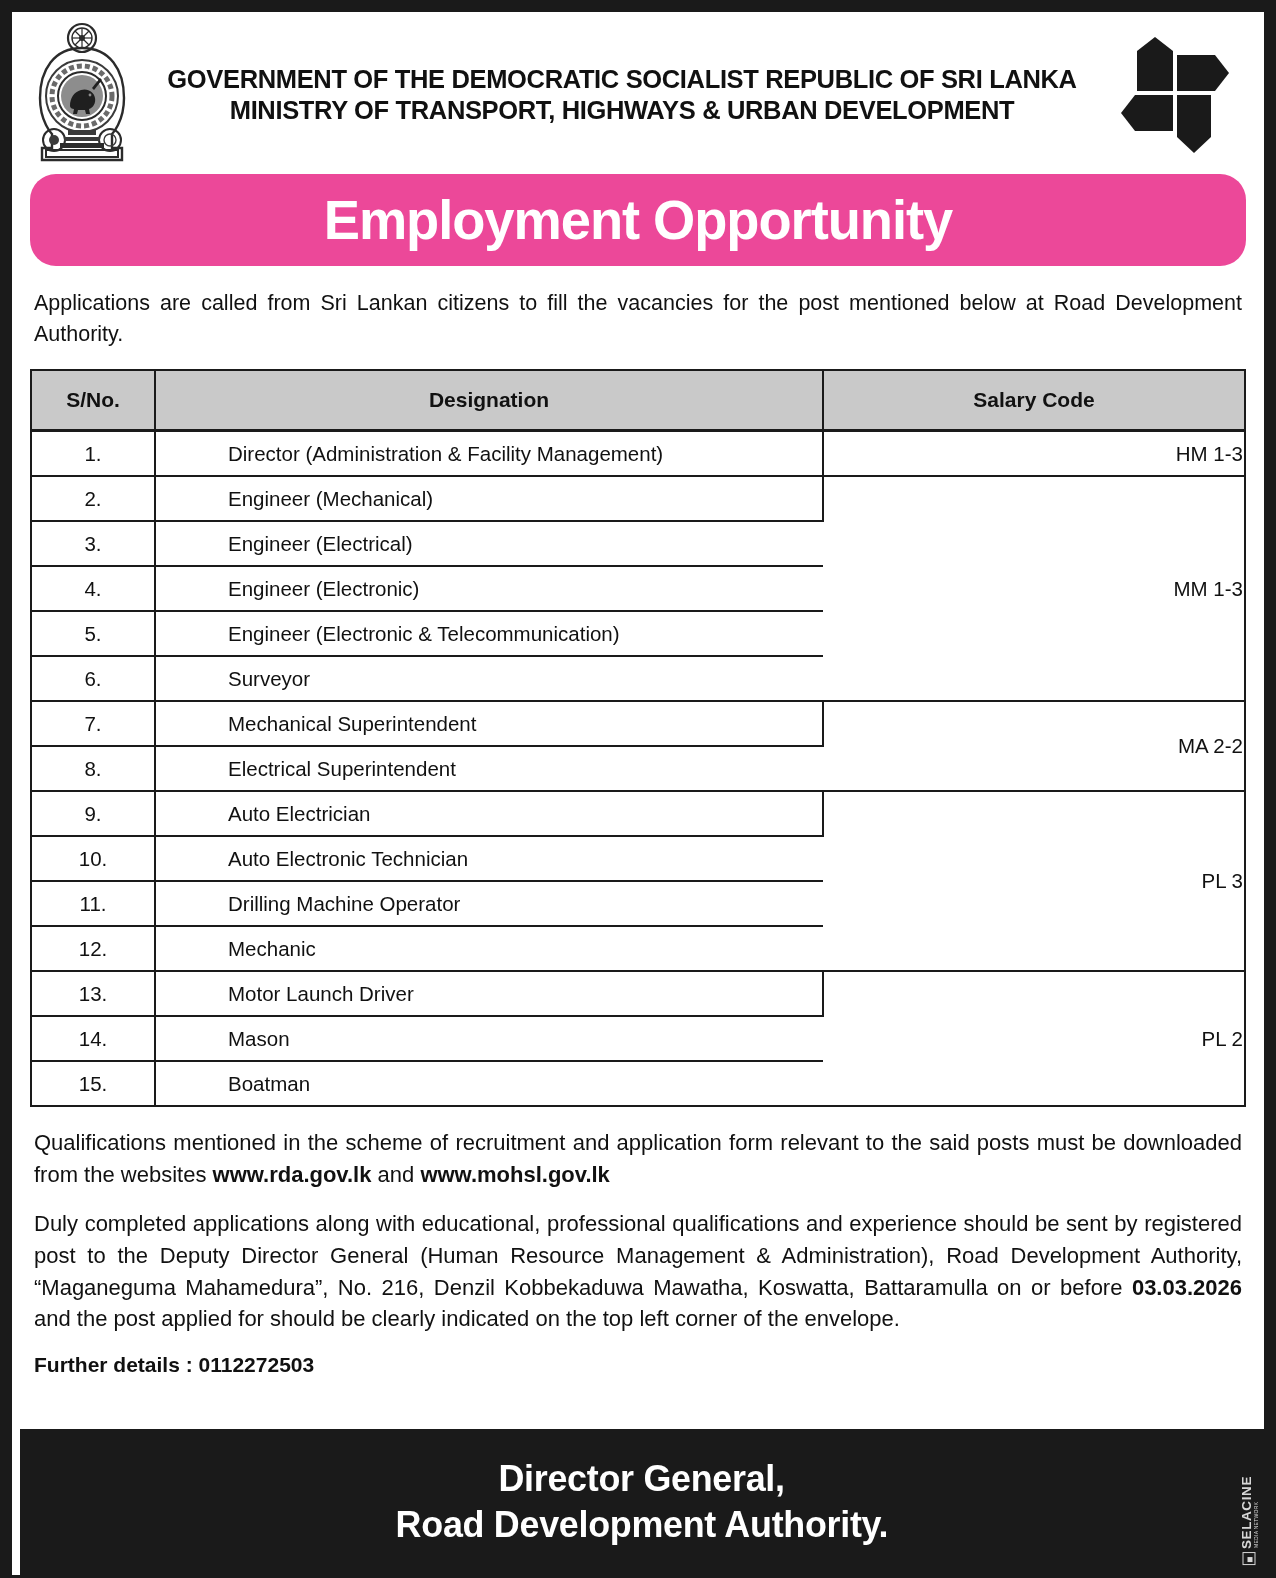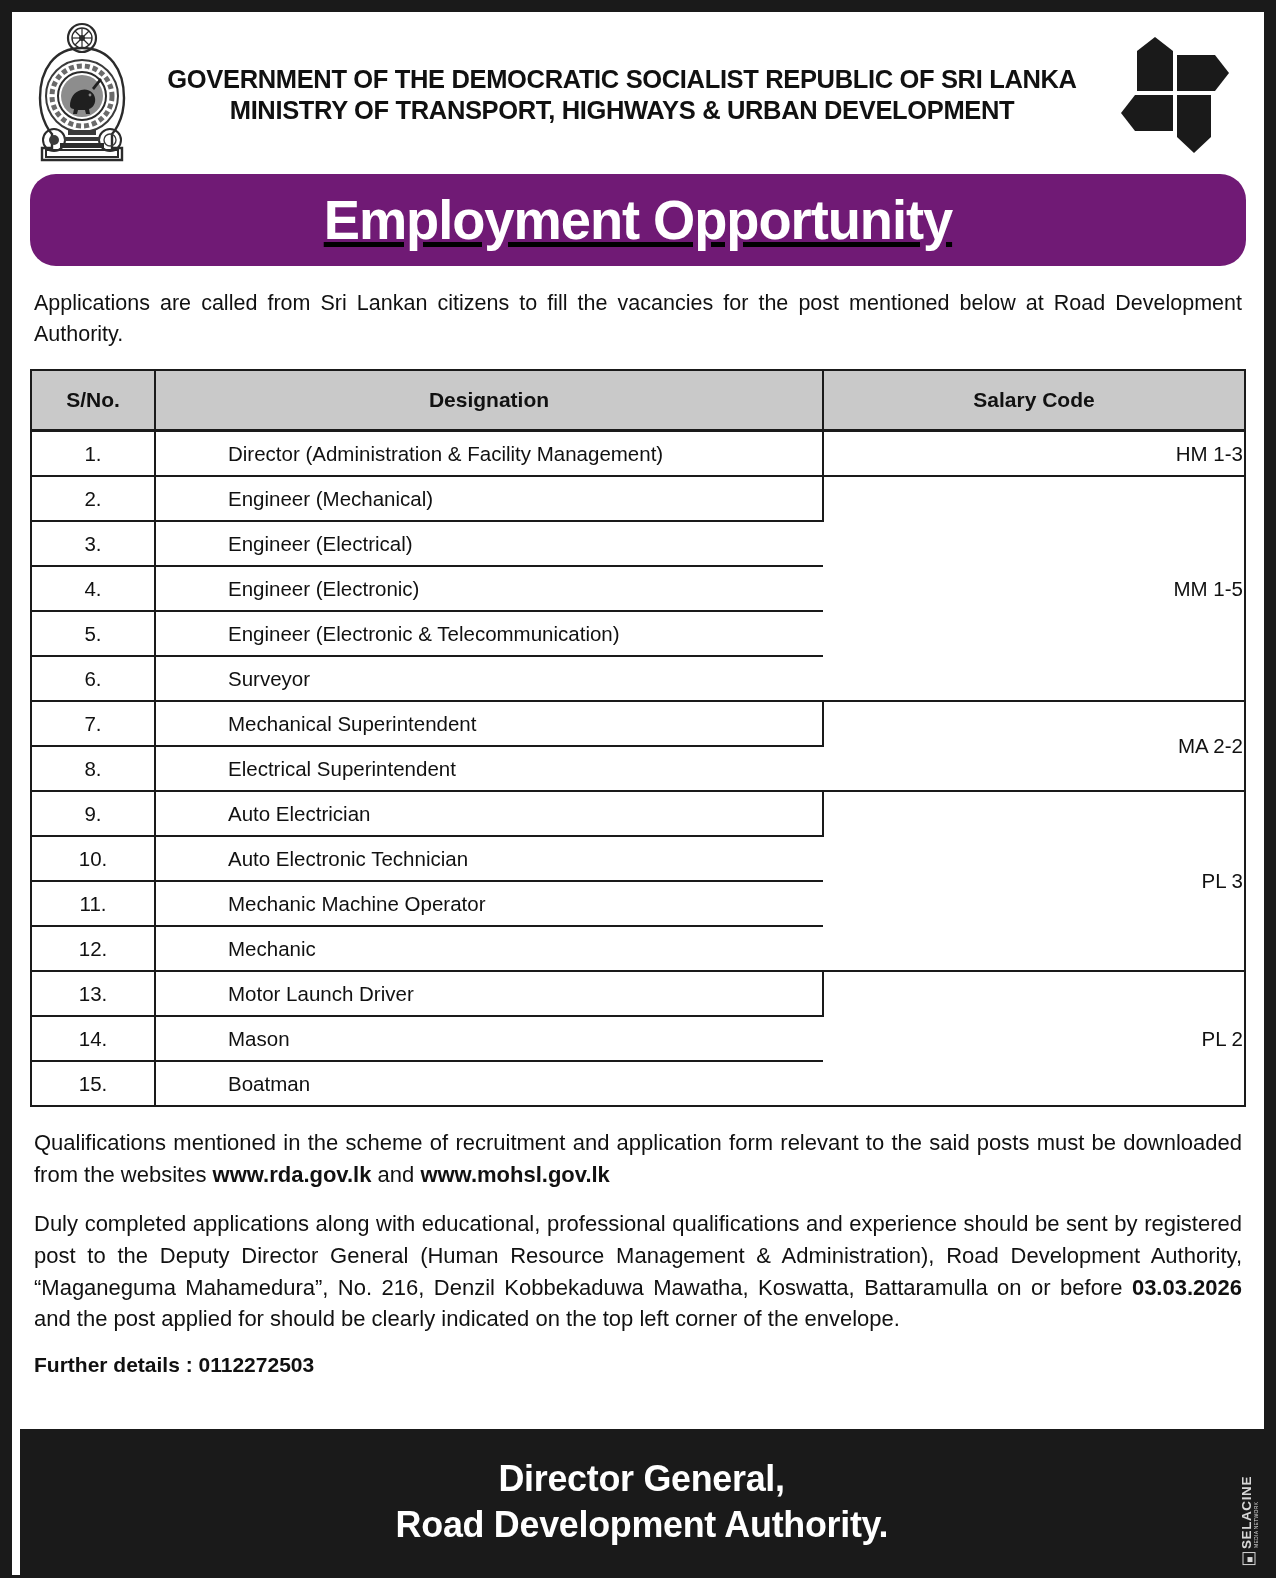--- a/index.html
+++ b/index.html
@@ -84,26 +84,25 @@
     height: 140px;
     display: flex;
     align-items: center;
     justify-content: center;
   }
 
   
   .banner {
     margin: 2px 18px 0 18px;
     height: 92px;
-    background: #701a75;
+    background: #ec4899;
     border-radius: 26px;
     display: flex;
     align-items: center;
     justify-content: center;
-    text-decoration: underline;
   }
   .banner-text {
     color: #ffffff;
     font-size: 56px;
     font-weight: 700;
     letter-spacing: -1.1px;
     line-height: 1;
     transform: scaleX(0.97);
   }
 
@@ -350,21 +349,21 @@
           </thead>
           <tbody id="jobs-body">
               <tr class="first-row">
                 <td class="sno">1.</td>
                 <td class="desg">Director (Administration &amp; Facility Management)</td>
                 <td class="sal" rowspan="1">HM 1-3</td>
               </tr>
               <tr>
                 <td class="sno">2.</td>
                 <td class="desg">Engineer (Mechanical)</td>
-                <td class="sal" rowspan="5">MM 1-5</td>
+                <td class="sal" rowspan="5">MM 1-3</td>
               </tr>
               <tr>
                 <td class="sno">3.</td>
                 <td class="desg">Engineer (Electrical)</td>
               </tr>
               <tr>
                 <td class="sno">4.</td>
                 <td class="desg">Engineer (Electronic)</td>
               </tr>
               <tr>
@@ -388,21 +387,21 @@
                 <td class="sno">9.</td>
                 <td class="desg">Auto Electrician</td>
                 <td class="sal" rowspan="4">PL 3</td>
               </tr>
               <tr>
                 <td class="sno">10.</td>
                 <td class="desg">Auto Electronic Technician</td>
               </tr>
               <tr>
                 <td class="sno">11.</td>
-                <td class="desg">Mechanic Machine Operator</td>
+                <td class="desg">Drilling Machine Operator</td>
               </tr>
               <tr>
                 <td class="sno">12.</td>
                 <td class="desg">Mechanic</td>
               </tr>
               <tr>
                 <td class="sno">13.</td>
                 <td class="desg">Motor Launch Driver</td>
                 <td class="sal" rowspan="3">PL 2</td>
               </tr>

